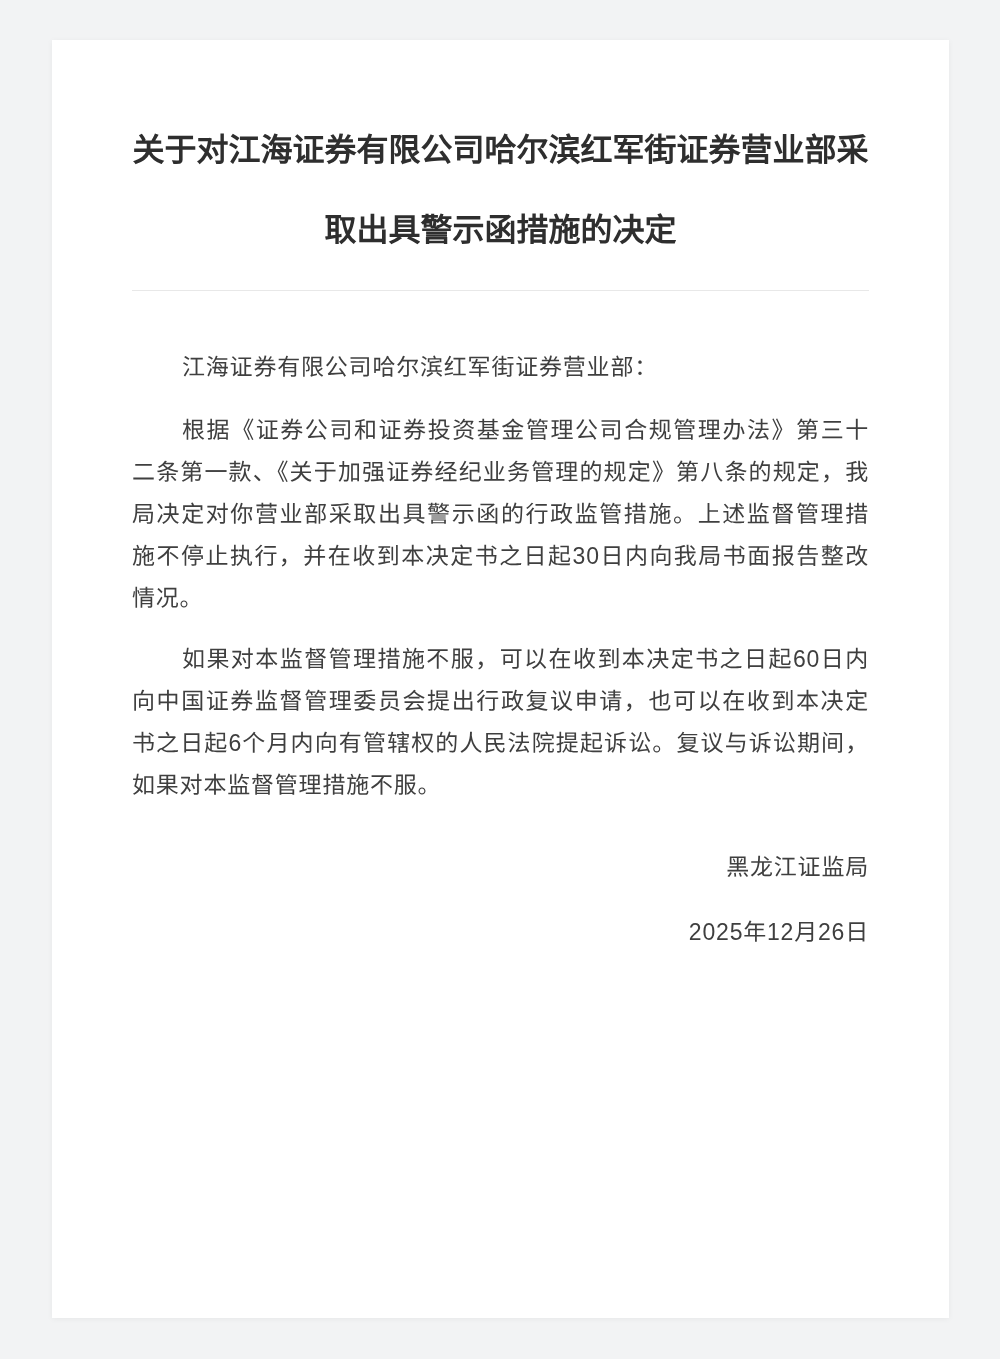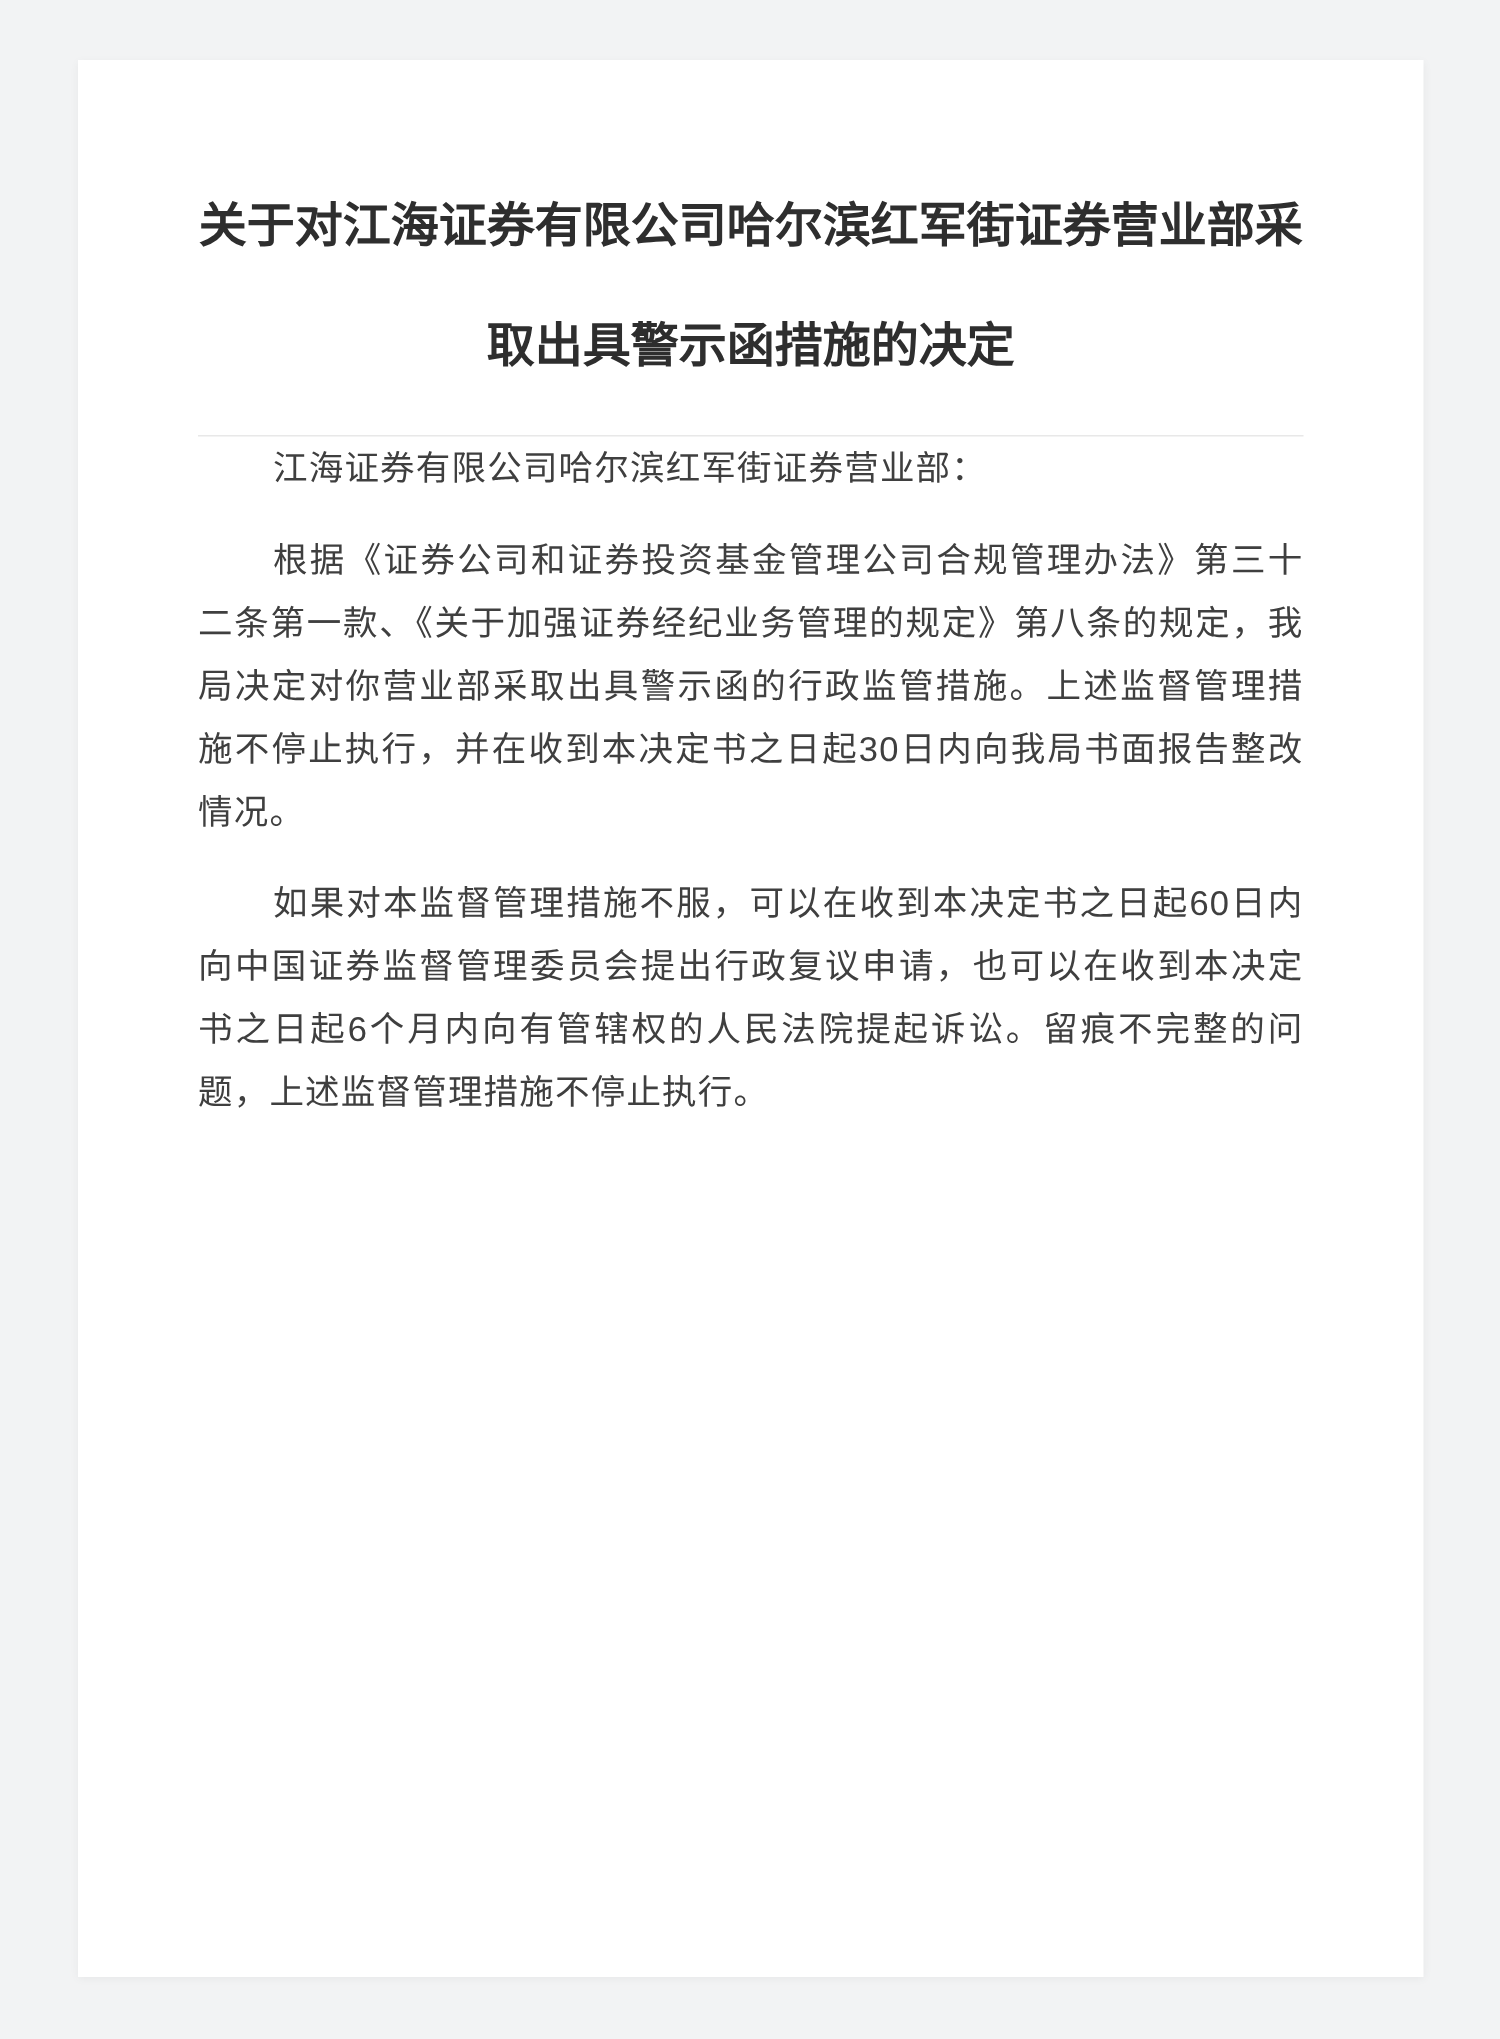--- a/index.html
+++ b/index.html
@@ -50,20 +50,22 @@
   .doc-body p {
     font-size: 23px;
     line-height: 42px;
     letter-spacing: 0.8px;
     color: var(--body, #3f3f3f);
     text-align: justify;
     text-indent: 50px;
     margin: 0 0 19px 0;
   }
   .doc-body p.first {
+    margin-top: 57px;
+    font-family: Liberation Mono, monospace;
   }
   .sign-block {
     margin-top: 40px;
   }
   .sign-line {
     font-size: 23px;
     line-height: 42px;
     letter-spacing: 0.8px;
     color: var(--body, #3f3f3f);
     text-align: right;
@@ -81,18 +83,22 @@
     <h1 class="doc-title">关于对江海证券有限公司哈尔滨红军街证券营业部采取出具警示函措施的决定</h1>
 
     <hr class="divider">
 
     <div class="doc-body">
       <p class="first">江海证券有限公司哈尔滨红军街证券营业部：</p>
 
 
       <p>根据《证券公司和证券投资基金管理公司合规管理办法》第三十二条第一款、《关于加强证券经纪业务管理的规定》第八条的规定，我局决定对你营业部采取出具警示函的行政监管措施。上述监督管理措施不停止执行，并在收到本决定书之日起30日内向我局书面报告整改情况。</p>
 
-      <p>如果对本监督管理措施不服，可以在收到本决定书之日起60日内向中国证券监督管理委员会提出行政复议申请，也可以在收到本决定书之日起6个月内向有管辖权的人民法院提起诉讼。留痕不完整的问题，上述监督管理措施不停止执行。</p>
+      <p>如果对本监督管理措施不服，可以在收到本决定书之日起60日内向中国证券监督管理委员会提出行政复议申请，也可以在收到本决定书之日起6个月内向有管辖权的人民法院提起诉讼。复议与诉讼期间，如果对本监督管理措施不服。</p>
 
+      <div class="sign-block">
+        <div class="sign-line">黑龙江证监局</div>
+        <div class="sign-line date">2025年12月26日</div>
+      </div>
     </div>
 
   </div>
 </div>
 
 </body></html>

